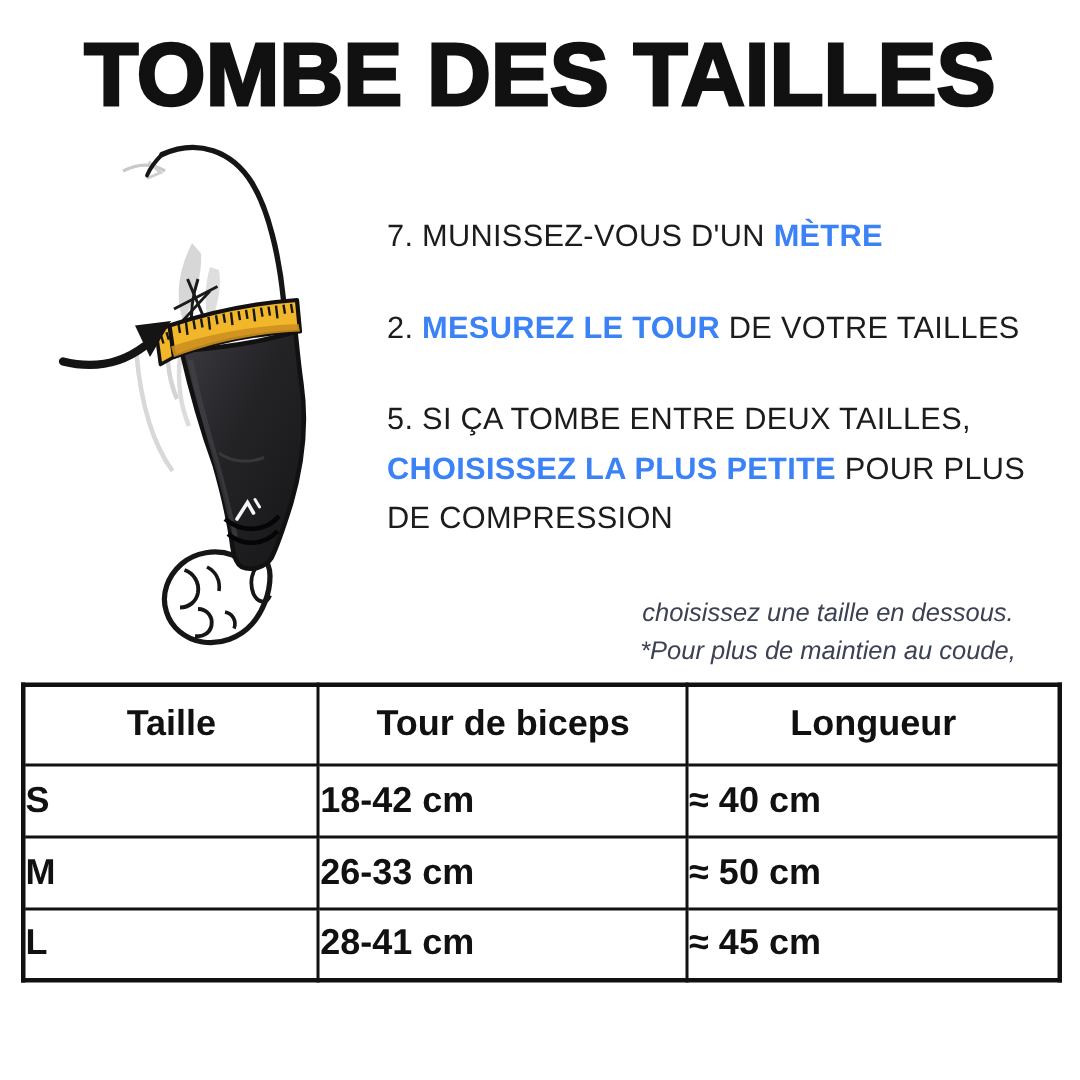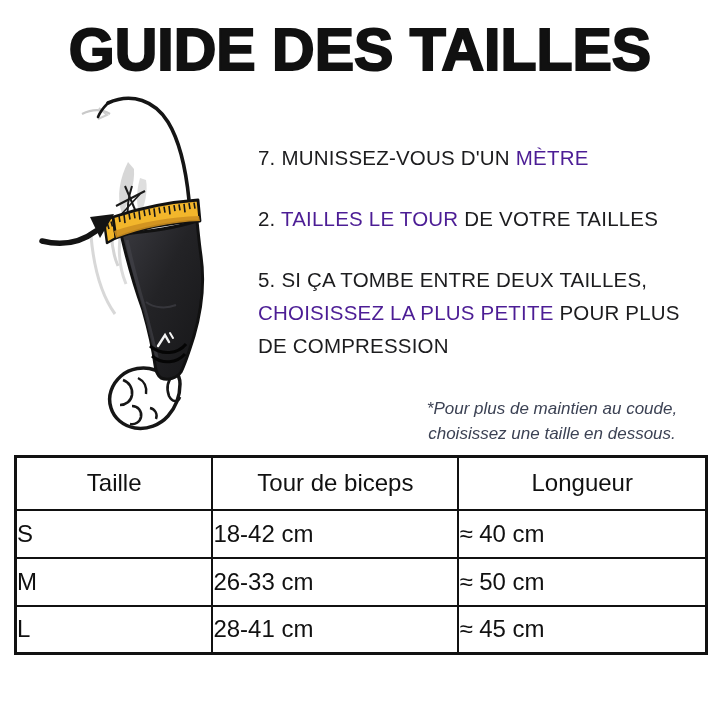--- a/index.html
+++ b/index.html
@@ -35,21 +35,21 @@
   .steps {
     position: absolute;
     left: 258px; top: 141px;
     width: 452px;
     font-size: 20.5px;
     line-height: 33px;
     letter-spacing: 0.2px;
     color: #1c1c1e;
   }
   .step { margin-bottom: 28px; }
-  .step b { font-weight: 400; color: #4c1d95; }
+  .step b { font-weight: 700; color: #3b82f6; }
 
   .footnote {
     position: absolute;
     top: 397px; right: 10px;
     width: 316px;
     text-align: center;
     font-style: italic;
     font-size: 17px;
     line-height: 24.5px;
     color: #3c4254;
@@ -62,36 +62,36 @@
     border-collapse: collapse;
     table-layout: fixed;
     background: #fff;
   }
   table.size-table, .size-table th, .size-table td {
     border: 2.5px solid #111;
   }
   table.size-table { border-width: 3px; }
   .size-table th, .size-table td {
     vertical-align: middle;
-    font-weight: 400;
+    font-weight: 700;
     font-size: 24px;
     color: #111;
   }
   .size-table thead th { height: 53px; }
   .size-table tbody td { height: 48px; }
   .col-size   { width: 28.5%; }
   .col-biceps { width: 35.6%; }
   .col-length { width: 35.9%; }
 </style>
 </head>
 <body>
 
 <div class="canvas">
 
-  <h1 class="page-title">GUIDE DES TAILLES</h1>
+  <h1 class="page-title">TOMBE DES TAILLES</h1>
 
   <div class="illustration">
     <svg viewBox="0 0 232 362" xmlns="http://www.w3.org/2000/svg">
       <defs>
         <linearGradient id="sleeveGrad" x1="0" y1="0" x2="1" y2="1">
           <stop offset="0" stop-color="#3a3a40"></stop>
           <stop offset="0.45" stop-color="#232326"></stop>
           <stop offset="1" stop-color="#161618"></stop>
         </linearGradient>
       </defs>
@@ -149,27 +149,27 @@
 
       <g>
         <path d="M 14,153 C 34,158 52,155 68,143" stroke="#141414" stroke-width="5.5" fill="none" stroke-linecap="round"></path>
         <polygon points="62,129 86,126 72,150" fill="#141414"></polygon>
       </g>
     </svg>
   </div>
 
   <div class="steps">
     <p class="step"><span>7. MUNISSEZ-VOUS D'UN </span><b>MÈTRE</b><span></span></p>
-    <p class="step"><span>2. </span><b>TAILLES LE TOUR</b><span> DE VOTRE TAILLES</span></p>
+    <p class="step"><span>2. </span><b>MESUREZ LE TOUR</b><span> DE VOTRE TAILLES</span></p>
     <p class="step"><span>5.  SI ÇA TOMBE ENTRE DEUX TAILLES, </span><b>CHOISISSEZ LA PLUS PETITE</b><span> POUR PLUS DE COMPRESSION</span></p>
   </div>
 
   <div class="footnote">
+    <div>choisissez une taille en dessous.</div>
     <div>*Pour plus de maintien au coude,</div>
-    <div>choisissez une taille en dessous.</div>
   </div>
 
   <table class="size-table">
     <colgroup>
       <col class="col-size">
         <col class="col-biceps">
         <col class="col-length">
     </colgroup>
     <thead>
       <tr>

